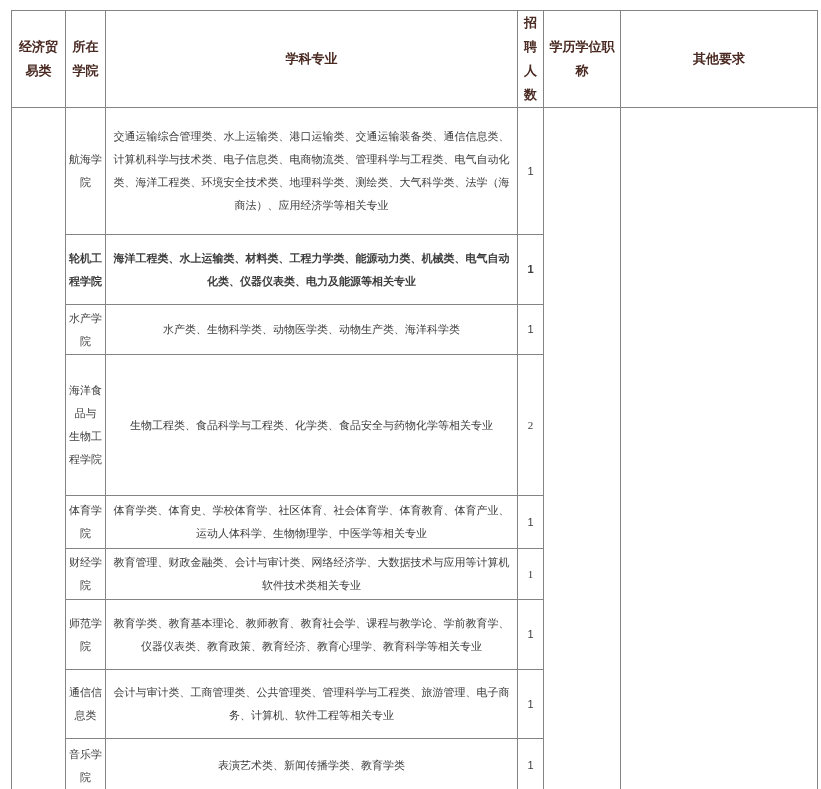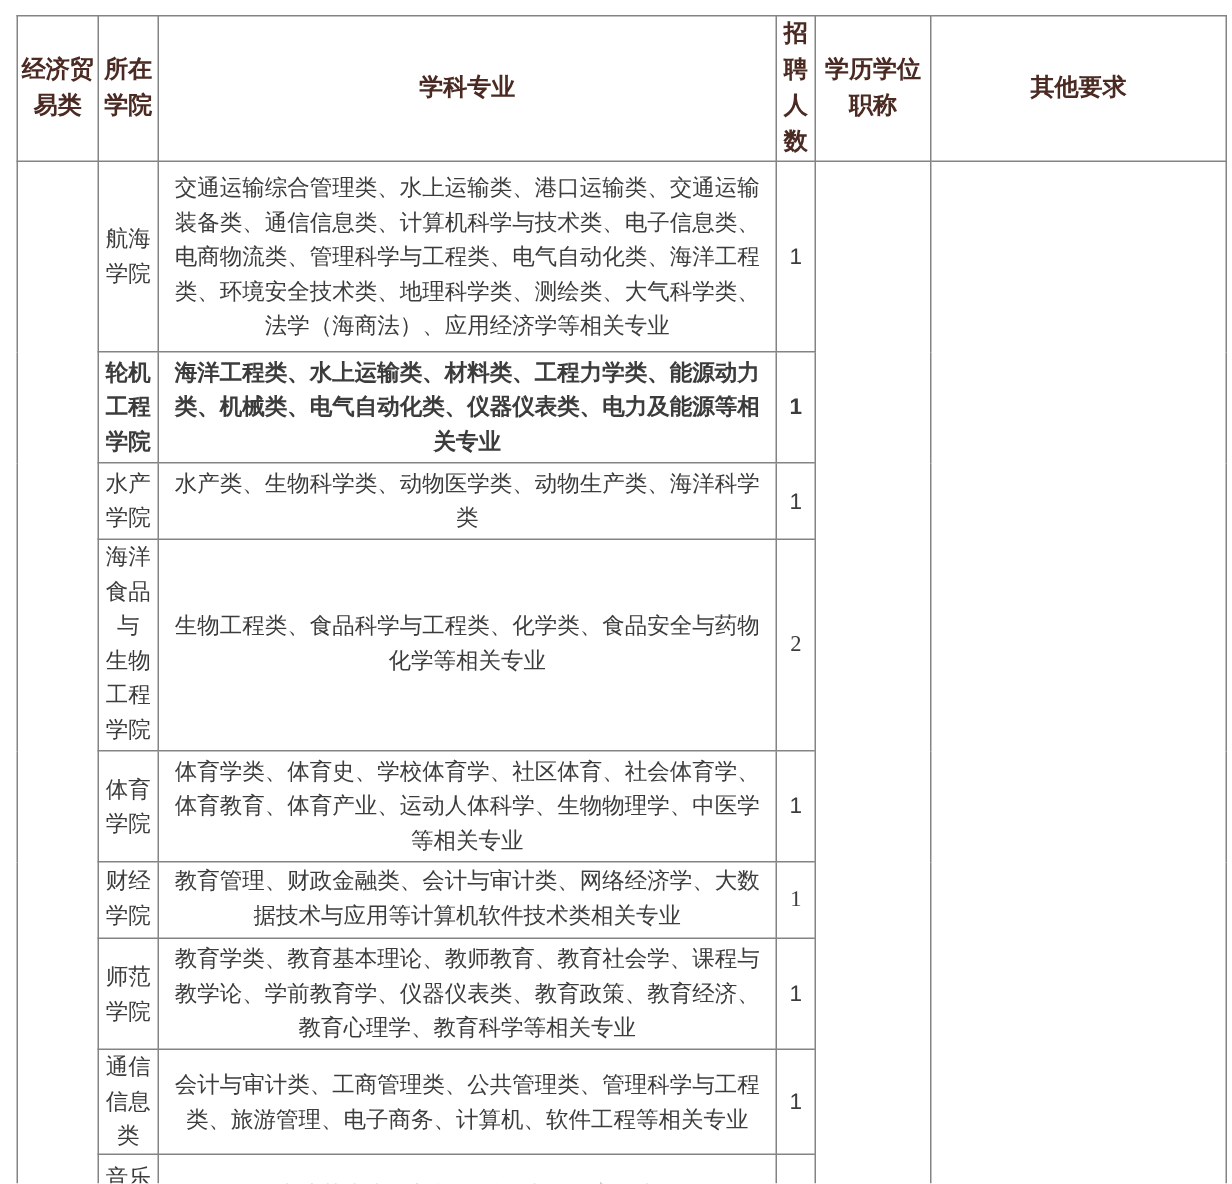--- a/index.html
+++ b/index.html
@@ -26,27 +26,27 @@
   table.recruit th,
   table.recruit td {
     border: 1px solid #848484;
     vertical-align: middle;
     text-align: center;
     overflow: hidden;
   }
   th.hdr {
     color: #4a2a22;
     font-weight: bold;
-    font-size: 16px;
+    font-size: 13px;
     line-height: 24px;
     padding: 0 1px;
   }
   td.cell {
     color: #3c3c3c;
-    font-size: 15px;
+    font-size: 11px;
     line-height: 23px;
   }
   td.college {
     padding: 0 1px;
     white-space: pre-line;
   }
   td.majors {
     padding: 2px 6px;
   }
   td.count {

